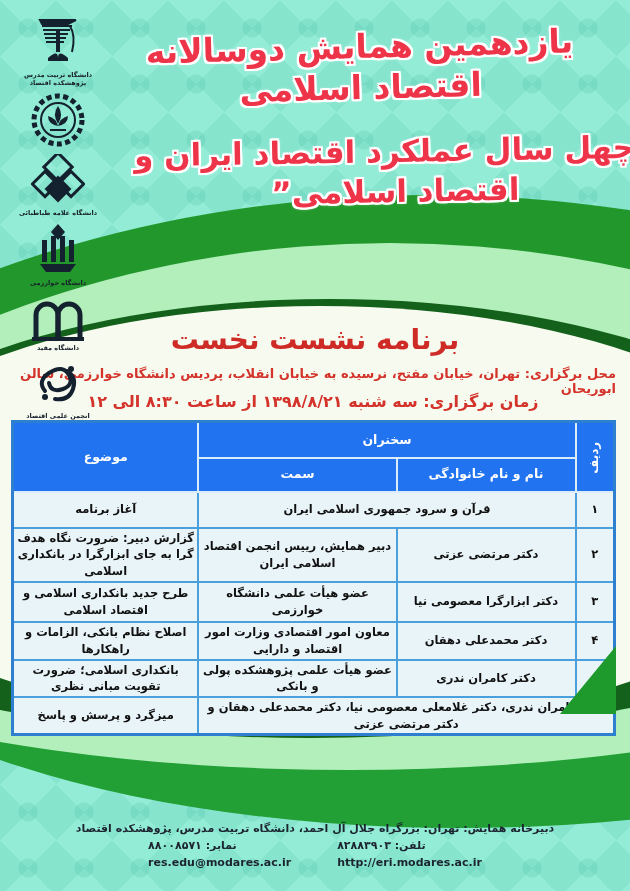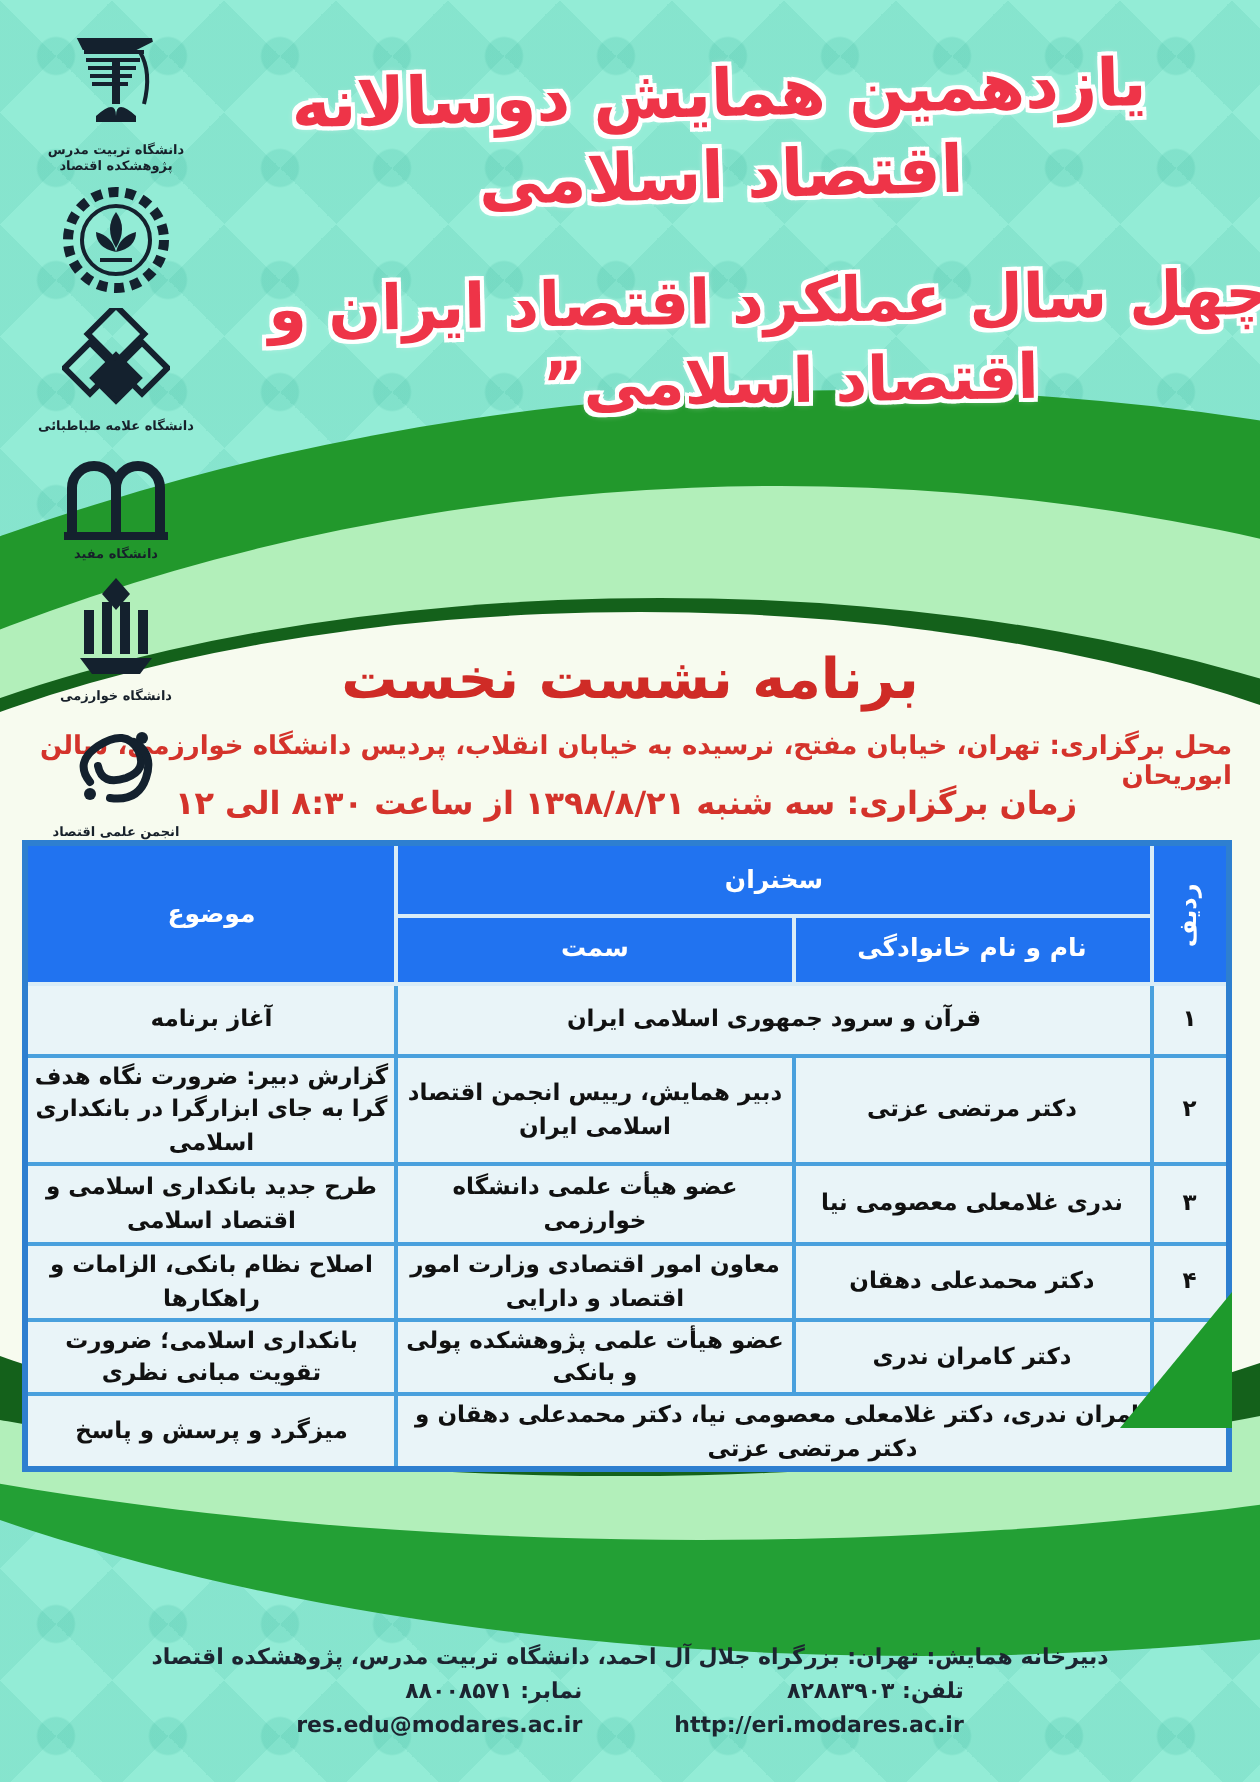--- a/index.html
+++ b/index.html
@@ -50,21 +50,21 @@
   .rot{display:inline-block;transform:rotate(-90deg);white-space:nowrap;font-size:12px;}
   
   .corner{position:absolute;right:14px;top:646px;width:56px;height:68px;z-index:8;
     clip-path:polygon(100% 0,100% 100%,0 100%);
     background:linear-gradient(135deg, transparent 0 10%, #14611b 10% 19%, #aff2b6 19% 37%, #1e9a2c 37% 100%);}
 
   
   .footer{position:absolute;left:0;right:0;top:822px;text-align:center;color:#1c2430;font-weight:bold;z-index:4;}
   .footer .f1{font-size:11px;}
   .footer .cols{display:flex;flex-direction:row;justify-content:center;gap:46px;margin-top:3px;}
-  .footer .col{font-size:11px;line-height:1.5;text-align:right;}
+  .footer .col{font-size:11px;line-height:1.5;text-align:left;}
   .footer .latin{direction:ltr;unicode-bidi:embed;}
 </style>
 </head>
 <body>
 
 <div class="poster">
 
   <div class="clipA">
     <div class="ellipse e1"></div>
     <div class="ellipse e2"></div>
@@ -118,47 +118,47 @@
         <svg width="54" height="54" viewBox="0 0 54 54">
           <g fill="none" stroke="#14212e" stroke-width="3">
             <rect x="17" y="3" width="20" height="20" transform="rotate(45 27 13)"></rect>
             <rect x="5" y="21" width="18" height="18" transform="rotate(45 14 30)"></rect>
             <rect x="31" y="21" width="18" height="18" transform="rotate(45 40 30)"></rect>
             <rect x="19" y="27" width="16" height="16" transform="rotate(45 27 35)" fill="#14212e"></rect>
           </g>
         </svg>
       </span>
       <div class="cap">دانشگاه علامه طباطبائی</div>
-    </div>
-    <div class="logo">
-      <span>
-        <svg width="56" height="50" viewBox="0 0 56 50">
-          <g fill="none" stroke="#14212e" stroke-width="5">
-            <path d="M6 44 V22 a11 11 0 0 1 22 0 V44"></path>
-            <path d="M28 44 V22 a11 11 0 0 1 22 0 V44"></path>
-          </g>
-          <rect x="2" y="44" width="52" height="4" fill="#14212e"></rect>
-        </svg>
-      </span>
-      <div class="cap">دانشگاه مفید</div>
     </div>
     <div class="logo">
       <span>
         <svg width="52" height="56" viewBox="0 0 52 56">
           <g fill="#14212e">
             <path d="M26 2 l7 8 -7 8 -7 -8 z"></path>
             <rect x="10" y="18" width="5" height="22"></rect>
             <rect x="19" y="14" width="5" height="26"></rect>
             <rect x="28" y="14" width="5" height="26"></rect>
             <rect x="37" y="18" width="5" height="22"></rect>
             <path d="M8 42 h36 l-6 8 h-24 z"></path>
           </g>
         </svg>
       </span>
       <div class="cap">دانشگاه خوارزمی</div>
+    </div>
+    <div class="logo">
+      <span>
+        <svg width="56" height="50" viewBox="0 0 56 50">
+          <g fill="none" stroke="#14212e" stroke-width="5">
+            <path d="M6 44 V22 a11 11 0 0 1 22 0 V44"></path>
+            <path d="M28 44 V22 a11 11 0 0 1 22 0 V44"></path>
+          </g>
+          <rect x="2" y="44" width="52" height="4" fill="#14212e"></rect>
+        </svg>
+      </span>
+      <div class="cap">دانشگاه مفید</div>
     </div>
     <div class="logo">
       <span>
         <svg width="54" height="54" viewBox="0 0 54 54">
           <g fill="none" stroke="#14212e" stroke-width="4" stroke-linecap="round">
             <path d="M14 34 q-8 -10 4 -18 q14 -9 20 2 q5 10 -6 14 q-12 4 -14 -6"></path>
             <path d="M36 14 q10 6 6 18 q-4 12 -18 10"></path>
             <circle cx="40" cy="12" r="3" fill="#14212e" stroke="none"></circle>
             <circle cx="14" cy="40" r="3" fill="#14212e" stroke="none"></circle>
           </g>
@@ -206,21 +206,21 @@
           <td>آغاز برنامه</td>
         </tr>
         <tr style="height:46px">
           <td>۲</td>
           <td>دکتر مرتضی عزتی</td>
           <td>دبیر همایش، رییس انجمن اقتصاد اسلامی ایران</td>
           <td>گزارش دبیر: ضرورت نگاه هدف گرا به جای ابزارگرا در بانکداری اسلامی</td>
         </tr>
         <tr style="height:40px">
           <td>۳</td>
-          <td>ندری غلامعلی معصومی نیا</td>
+          <td>دکتر ابزارگرا معصومی نیا</td>
           <td>عضو هیأت علمی دانشگاه خوارزمی</td>
           <td>طرح جدید بانکداری اسلامی و اقتصاد اسلامی</td>
         </tr>
         <tr style="height:38px">
           <td>۴</td>
           <td>دکتر محمدعلی دهقان</td>
           <td>معاون امور اقتصادی وزارت امور اقتصاد و دارایی</td>
           <td>اصلاح نظام بانکی، الزامات و راهکارها</td>
         </tr>
         <tr style="height:24px">

